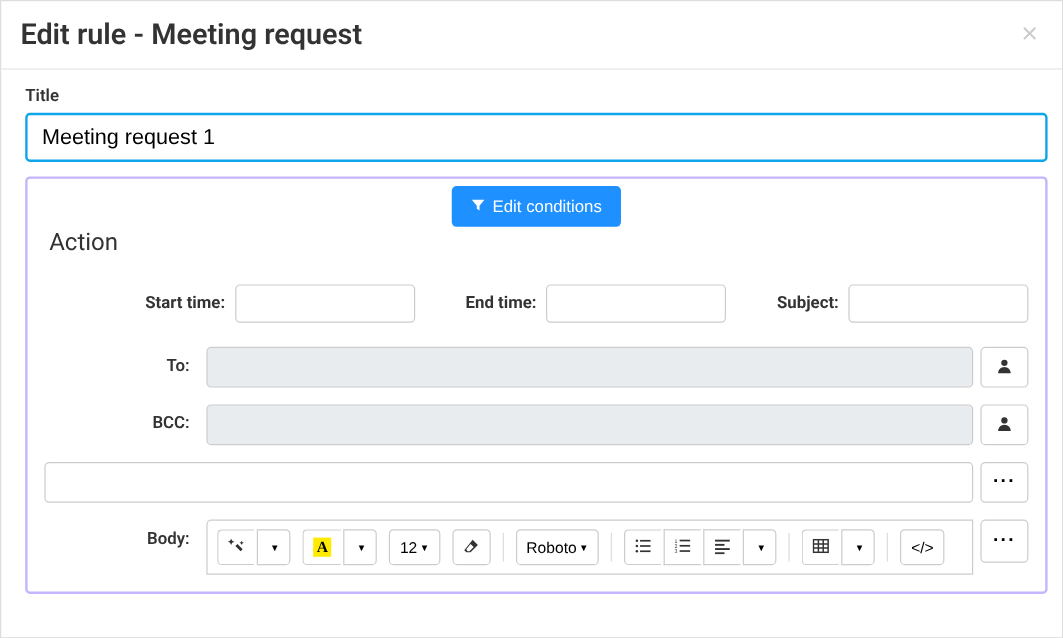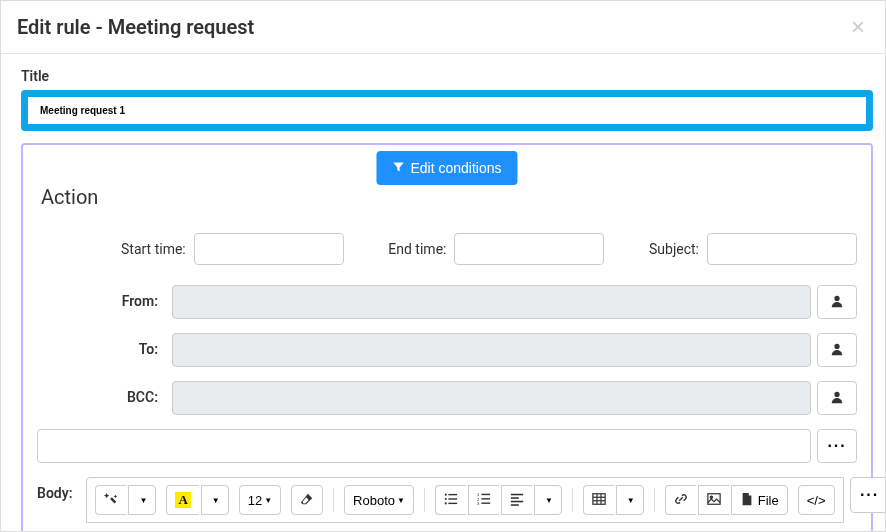--- a/index.html
+++ b/index.html
@@ -20,21 +20,21 @@
       position: relative;
       overflow: hidden;
     }
     .modal-header {
       padding: 14px 16px;
       display: flex;
       justify-content: space-between;
       align-items: center;
     }
     .modal-title {
-      font-size: 20px;
+      font-size: 24px;
       font-weight: 600;
       color: #333;
     }
     .close-btn {
       font-size: 24px;
       color: #ccc;
       cursor: pointer;
       line-height: 1;
       background: none;
       border: none;
@@ -52,24 +52,23 @@
     }
     .title-label {
       font-weight: 600;
       font-size: 14px;
       margin-bottom: 6px;
       display: block;
     }
     .title-input {
       width: 100%;
       padding: 8px 12px;
-      border: 7px solid #0ea5e9;
-      border-radius: 4px;
-      font-size: 10px;
-      font-weight: bold;
+      border: 2px solid #0ea5e9;
+      border-radius: 4px;
+      font-size: 18px;
     }
     .action-panel {
       border: 2px solid #c4b5fd;
       border-radius: 4px;
       padding: 12px 14px 14px 14px;
       position: relative;
     }
     .edit-conditions-btn {
       background: #1e90ff;
       color: #fff;
@@ -100,21 +99,21 @@
       margin-left: 4px;
     }
     .time-row {
       display: flex;
       align-items: center;
       gap: 8px;
       margin-bottom: 20px;
       padding-left: 84px;
     }
     .time-label {
-      font-weight: 400;
+      font-weight: 700;
       font-size: 14px;
       text-align: right;
     }
     .time-input {
       width: 150px;
       padding: 7px 10px;
       border: 1px solid #ccc;
       border-radius: 4px;
       font-size: 14px;
     }
@@ -288,34 +287,20 @@
         <span class="time-label">Start time:</span>
         <input type="text" class="time-input" value="" style="">
         <span class="gap"></span>
         <span class="time-label">End time:</span>
         <input type="text" class="time-input" value="" style="">
         <span class="gap"></span>
         <span class="time-label">Subject:</span>
         <input type="text" class="time-input" value="" style="">
       </div>
 
-      <div class="form-row">
-        <div class="form-label">From:</div>
-        <div class="form-input-wrapper">
-          <input type="text" class="form-input readonly" readonly="" value="" style="">
-          <button class="input-btn">
-            <span>
-              <svg class="person-icon" viewBox="0 0 16 16" fill="#333">
-                  <circle cx="8" cy="5" r="3"></circle>
-                  <path d="M2 15c0-3.3 2.7-6 6-6s6 2.7 6 6H2z"></path>
-                </svg>
-            </span>
-          </button>
-        </div>
-      </div>
 
       <div class="form-row">
         <div class="form-label">To:</div>
         <div class="form-input-wrapper">
           <input type="text" class="form-input readonly" readonly="" value="" style="">
           <button class="input-btn">
             <span>
               <svg class="person-icon" viewBox="0 0 16 16" fill="#333">
                   <circle cx="8" cy="5" r="3"></circle>
                   <path d="M2 15c0-3.3 2.7-6 6-6s6 2.7 6 6H2z"></path>
@@ -451,46 +436,20 @@
                     </svg>
                 </span>
               </button>
               <button class="tb-btn joined-right">
                 <span class="caret-down">▼</span>
               </button>
             </div>
 
             <div class="tb-sep"></div>
 
-            <div class="tb-group">
-              <button class="tb-btn joined-left">
-                <span>
-                  <svg class="svg-icon" viewBox="0 0 16 16" fill="none" stroke="#333" stroke-width="1.6">
-                      <path d="M6 10l4-4M7 12l-2 1c-1.5 0-3-1.5-3-3l1-2 2-2M9 4l2-1c1.5 0 3 1.5 3 3l-1 2-2 2"></path>
-                    </svg>
-                </span>
-              </button>
-              <button class="tb-btn joined-mid">
-                <span>
-                  <svg class="svg-icon" viewBox="0 0 16 16" fill="none" stroke="#333" stroke-width="1.4">
-                      <rect x="1" y="2" width="14" height="12"></rect>
-                      <circle cx="5" cy="6" r="1.3" fill="#333"></circle>
-                      <path d="M1 12l4-4 3 3 3-3 4 4" fill="none"></path>
-                    </svg>
-                </span>
-              </button>
-              <button class="tb-btn joined-right">
-                <span>
-                  <svg class="svg-icon" viewBox="0 0 16 16" fill="#333">
-                      <path d="M3 1h7l3 3v11H3V1zm7 0v3h3"></path>
-                    </svg>
-                </span>
-                <span class="file-btn-text">File</span>
-              </button>
-            </div>
 
             <button class="tb-btn">
               <span>&lt;/&gt;</span>
             </button>
           </div>
           <button class="body-ellipsis-btn">
             <span>···</span>
           </button>
         </div>
       </div>

